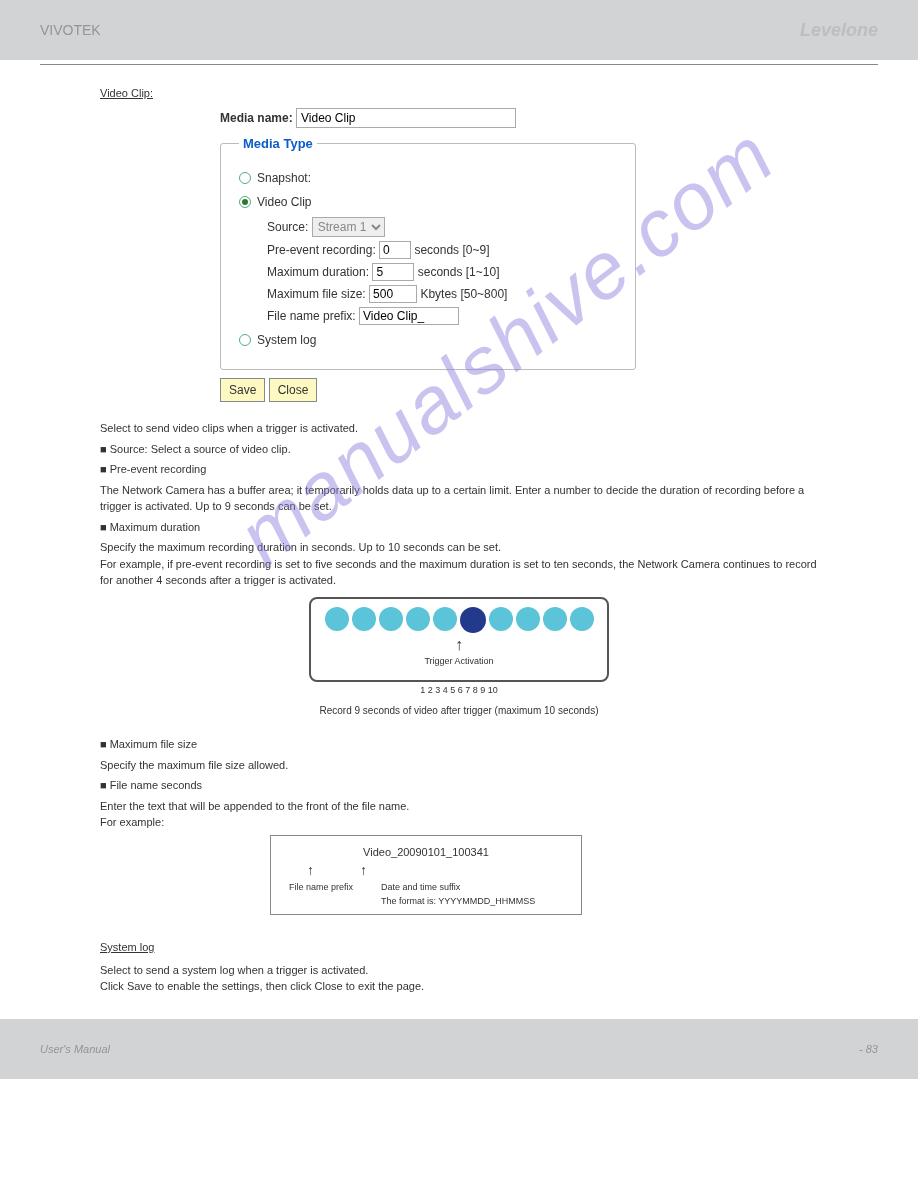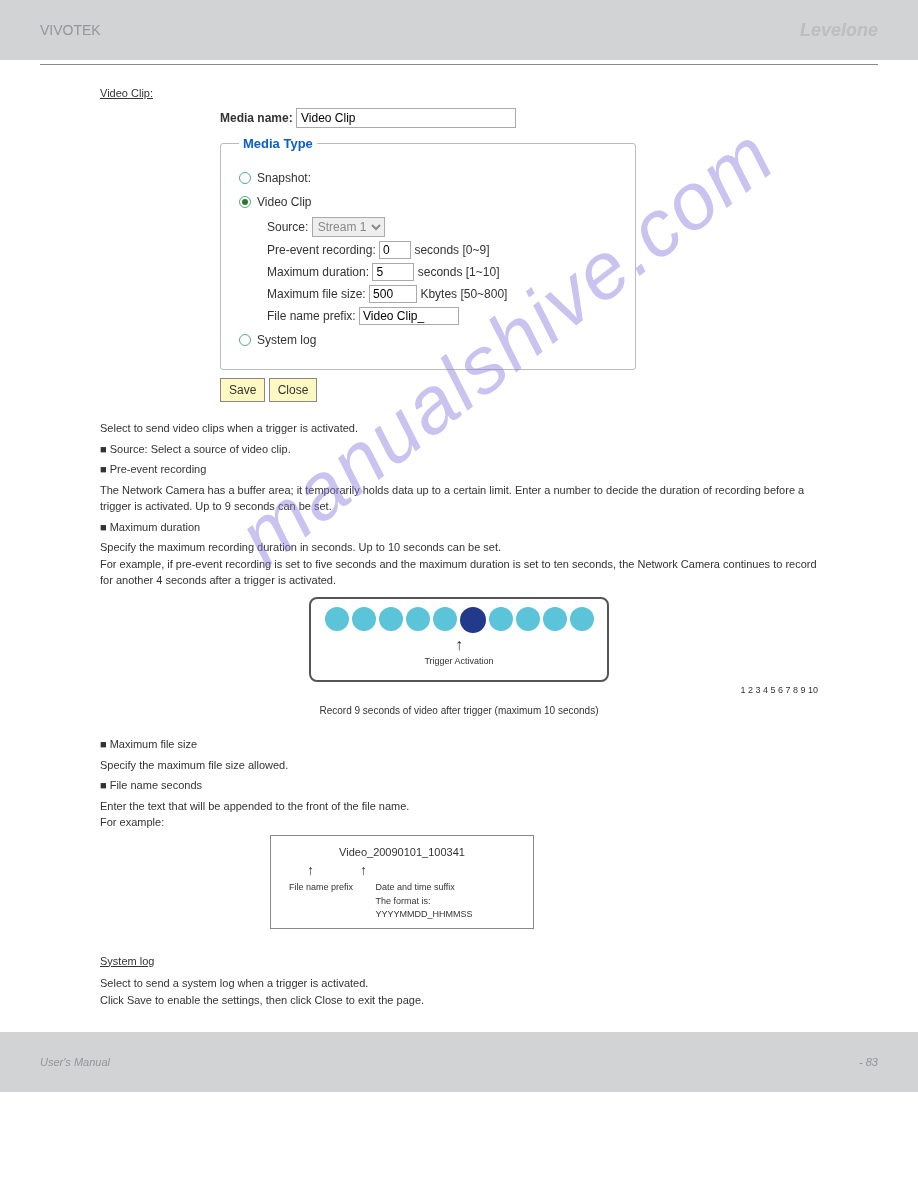--- a/index.html
+++ b/index.html
@@ -34,25 +34,25 @@
   .desc p { margin: 4px 0; }
   .indent { margin-left: 14px; }
 
   
   .buffer-box { border: 2px solid #555; border-radius: 8px; width: 300px; height: 85px; margin: 8px auto 2px auto; position: relative; padding: 8px 10px 4px 10px; }
   .circles { display:flex; justify-content:center; gap:3px; }
   .circ { width:24px; height:24px; border-radius:50%; background:#5bc4d8; }
   .circ.big { width:26px; height:26px; background:#233a8c; }
   .arrow-up { font-size: 16px; text-align:center; }
   .trig-label { font-size: 9px; text-align:center; margin-top:-2px; }
-  .buf-caption { text-align:right; font-size:9px; margin-bottom:6px; }
+  .buf-caption { text-align:center; font-size:9px; margin-bottom:6px; }
   .buf-desc { text-align:center; font-size:10px; margin: 4px 0 14px 0; }
 
   
-  .fname-box { border: 1px solid #888; width: 264px; margin: 4px 0 4px 170px; padding: 8px 14px 6px 14px; }
+  .fname-box { border: 1px solid #888; width: 312px; margin: 4px 0 4px 170px; padding: 8px 14px 6px 14px; }
   .fname-text { font-size: 11px; text-align:center; }
   .fname-arrows { display:flex; justify-content:flex-start; gap: 46px; margin-left: 22px; font-size: 14px; }
   .fname-labels { display:flex; justify-content:flex-start; gap: 12px; margin-left: 4px; font-size: 9px; }
 
   .footer { justify-content: space-between; }
   .footer-txt { color:#939598; font-size:11px; font-style: italic; }
   .footer-pg  { color:#939598; font-size:11px; font-style: italic; }
 
   
   .watermark { position:absolute; left:180px; top:300px; font-size:80px; font-style:italic; color:rgba(137,121,220,0.45); transform: rotate(-38deg); letter-spacing:2px; pointer-events:none; white-space:nowrap; z-index:0; }

